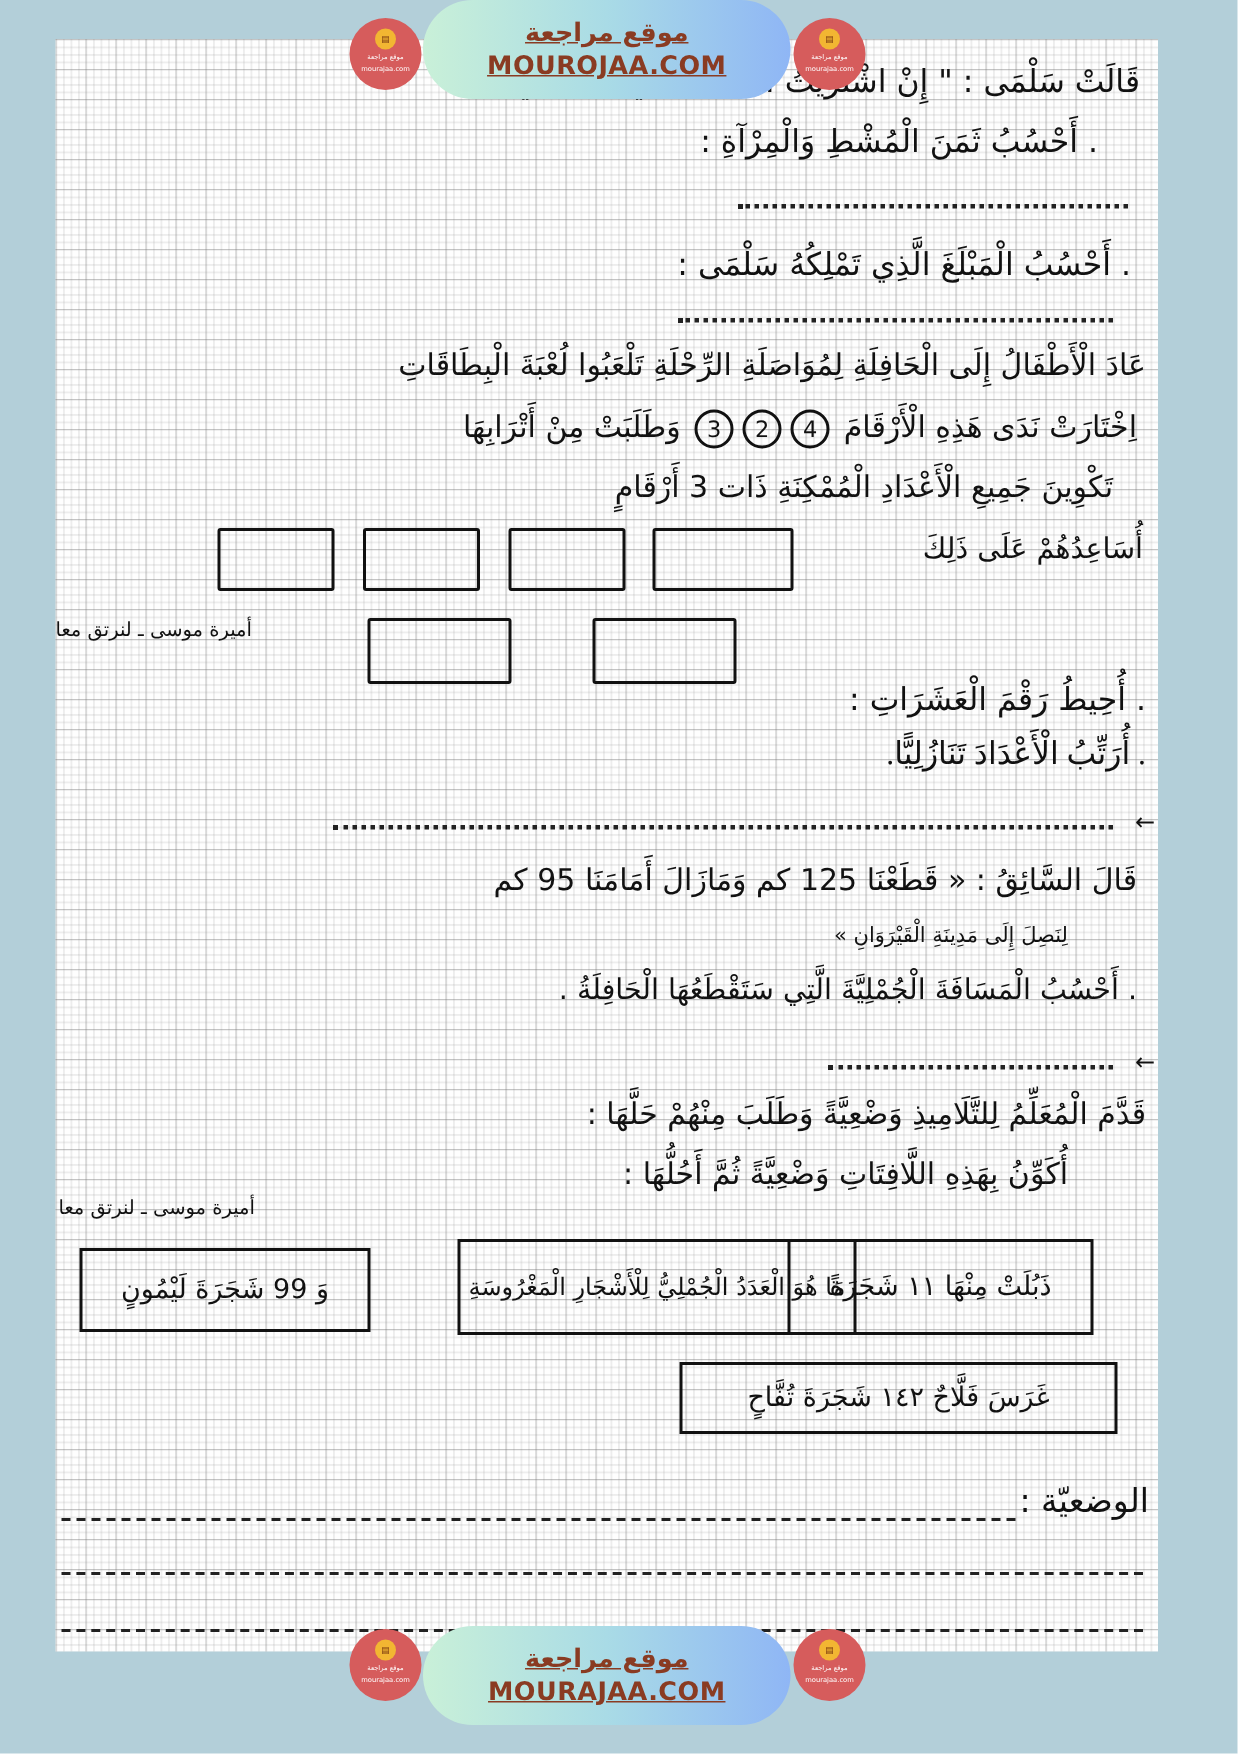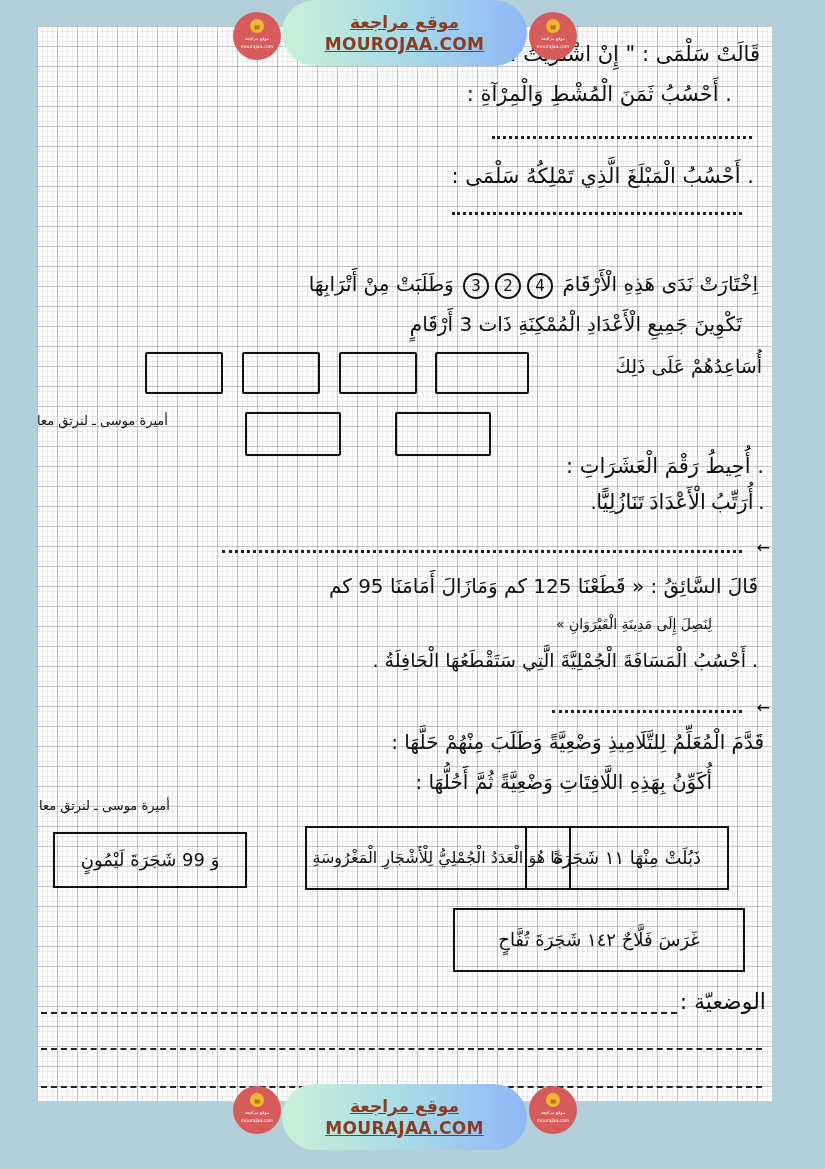--- a/index.html
+++ b/index.html
@@ -74,20 +74,21 @@
 <body>
 
 <div class="page">
 
   <div class="line" style="right:12px;top:14px;">قَالَتْ سَلْمَى : " إِنْ اشْتَرَيْتُ ... يَبْقَى لِي ١٤٨ مي "</div>
   <div class="line" style="right:40px;top:54px;">. أَحْسُبُ ثَمَنَ الْمُشْطِ وَالْمِرْآةِ :</div>
   <div class="dots" style="right:20px;top:110px;width:260px;"></div>
   <div class="line" style="right:18px;top:136px;">. أَحْسُبُ الْمَبْلَغَ الَّذِي تَمْلِكُهُ سَلْمَى :</div>
   <div class="dots" style="right:30px;top:186px;width:290px;"></div>
 
+  <div class="line" style="right:8px;top:203px;font-size:20px;">عَادَ الْأَطْفَالُ إِلَى الْحَافِلَةِ لِمُوَاصَلَةِ الرِّحْلَةِ تَلْعَبُوا لُعْبَةَ الْبِطَاقَاتِ</div>
   <div class="line" style="right:14px;top:244px;font-size:20px;">
     <span>اِخْتَارَتْ نَدَى هَذِهِ الْأَرْقَامَ</span>
     <span class="circ">4</span><span class="circ">2</span><span class="circ">3</span>
     <span>وَطَلَبَتْ مِنْ أَتْرَابِهَا</span>
   </div>
   <div class="line" style="right:30px;top:284px;font-size:20px;">تَكْوِينَ جَمِيعِ الْأَعْدَادِ الْمُمْكِنَةِ ذَات 3 أَرْقَامٍ</div>
   <div class="line" style="right:10px;top:326px;font-size:19px;">أُسَاعِدُهُمْ عَلَى ذَلِكَ</div>
 
   <div class="box" style="left:108px;top:326px;width:74px;height:38px;"></div>
   <div class="box" style="left:205px;top:326px;width:74px;height:38px;"></div>
@@ -112,21 +113,21 @@
   <span class="arrow" style="right:2px;top:672px;">←</span>
 
   <div class="line" style="right:8px;top:702px;font-size:20px;">قَدَّمَ الْمُعَلِّمُ لِلتَّلَامِيذِ وَضْعِيَّةً وَطَلَبَ مِنْهُمْ حَلَّهَا :</div>
   <div class="line" style="right:60px;top:742px;font-size:20px;">أُكَوِّنُ بِهَذِهِ اللَّافِتَاتِ وَضْعِيَّةً ثُمَّ أَحُلُّهَا :</div>
   <div class="sig" style="left:2px;top:772px;">أميرة موسى ـ لنرتق معا</div>
 
   <div class="tbox" style="left:488px;top:800px;width:204px;height:64px;">ذَبُلَتْ مِنْهَا ١١ شَجَرَةً</div>
   <div class="tbox" style="left:228px;top:800px;width:266px;height:64px;font-size:16px;margin-left:40px;">مَا هُوَ الْعَدَدُ الْجُمْلِيُّ لِلْأَشْجَارِ الْمَغْرُوسَةِ</div>
   <div class="tbox" style="left:16px;top:806px;width:194px;height:56px;">وَ 99 شَجَرَةَ لَيْمُونٍ</div>
 
-  <div class="tbox" style="left:416px;top:882px;width:292px;height:64px;">غَرَسَ فَلَّاحٌ ١٤٢ شَجَرَةَ تُفَّاحٍ</div>
+  <div class="tbox" style="left:416px;top:882px;width:292px;height:48px;">غَرَسَ فَلَّاحٌ ١٤٢ شَجَرَةَ تُفَّاحٍ</div>
 
   <div class="line" style="right:6px;top:962px;font-size:22px;">الوضعيّة :</div>
   <div class="dash" style="left:4px;right:95px;top:986px;"></div>
   <div class="dash" style="left:4px;right:10px;top:1022px;"></div>
   <div class="dash" style="left:4px;right:10px;top:1060px;"></div>
 </div>
 
 <div class="logo" style="left:233px;top:12px;">
   <div class="dot">▤</div>
   <div class="lt">موقع مراجعة</div>

